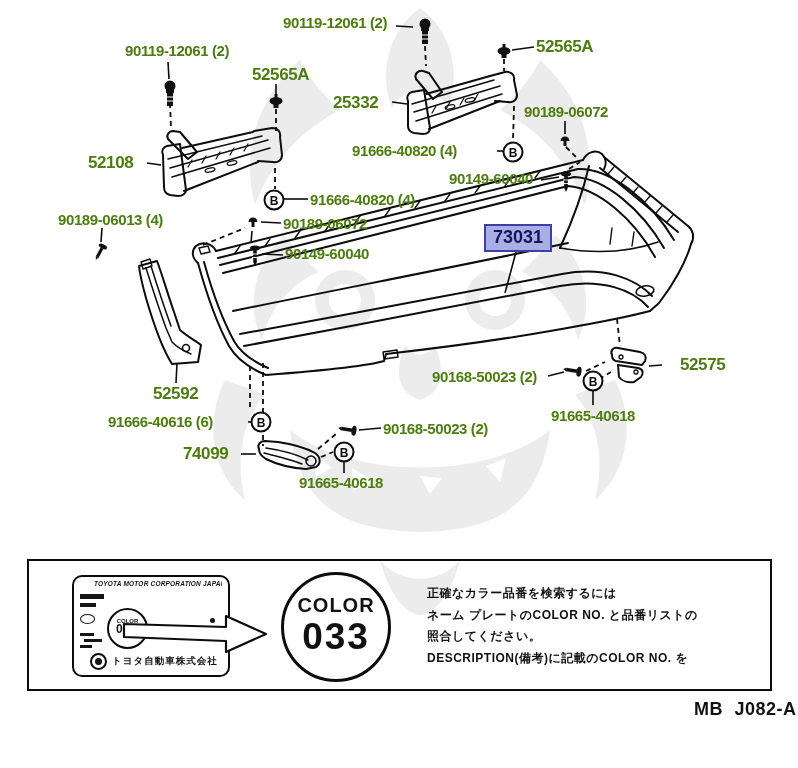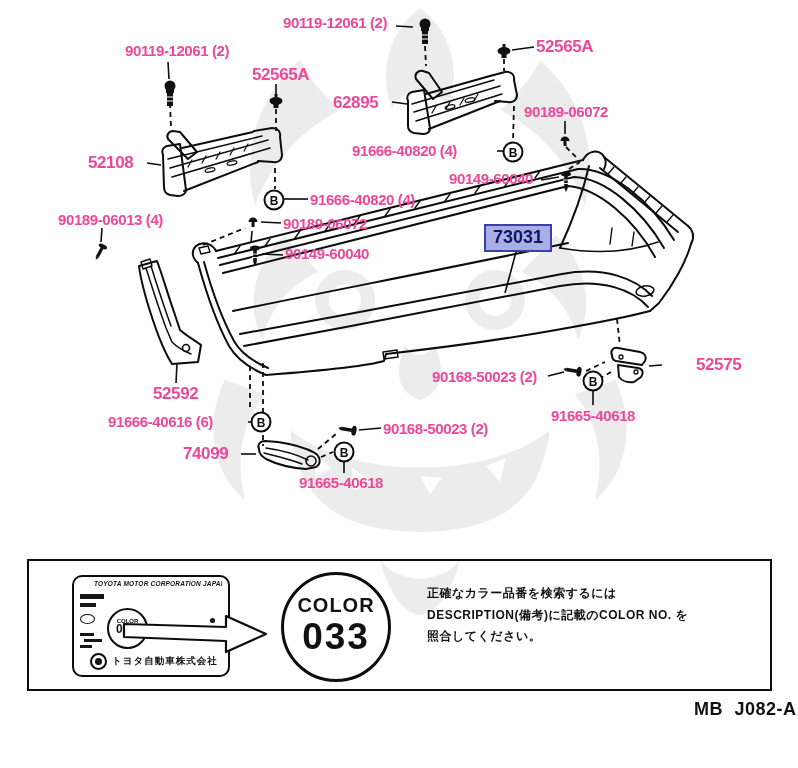--- a/index.html
+++ b/index.html
@@ -1,20 +1,20 @@
 <!DOCTYPE html>
 <html><head>
 <meta charset="utf-8">
 <style>
   html,body{margin:0;padding:0;background:#fff;}
   .stage{position:relative;width:798px;height:768px;background:#fff;overflow:hidden;
          font-family:"Liberation Sans",sans-serif;color:#111;}
   .art{position:absolute;left:0;top:0;z-index:1;}
   .plbl{position:absolute;z-index:3;font-weight:bold;font-size:15px;letter-spacing:-0.4px;
-        white-space:nowrap;color:#ec4899;}
+        white-space:nowrap;color:#4d7c0f;}
   .plbl.big{font-size:17px;}
   .plbl.hl{background:#a9aee4;border:2.5px solid #3c3fa8;color:#14145d;
            padding:1px 7px 2px 7px;font-size:18px;letter-spacing:0;}
   .note-box{position:absolute;left:27px;top:559px;width:741px;height:128px;
             border:2.5px solid #0c0c0c;z-index:2;}
   .plate{position:absolute;left:43px;top:14px;width:154px;height:98px;
          border:2.2px solid #0c0c0c;border-radius:10px;}
   .plate-header{position:absolute;left:20px;top:3px;width:128px;font-size:6.5px;
                 font-weight:bold;font-style:italic;letter-spacing:0.2px;white-space:nowrap;
                 overflow:hidden;}
@@ -254,31 +254,31 @@
       <text x="344" y="456.5">B</text>
       <circle cx="593" cy="381" r="9.5" fill="#fff" stroke="#0c0c0c" stroke-width="2"></circle>
       <text x="593" y="385.5">B</text>
     </g>
   </svg>
 
   <div class="plbl" style="left:283px;top:14px">90119-12061 (2)</div>
   <div class="plbl big" style="left:536px;top:37px">52565A</div>
   <div class="plbl" style="left:125px;top:42px">90119-12061 (2)</div>
   <div class="plbl big" style="left:252px;top:65px">52565A</div>
-  <div class="plbl big" style="left:333px;top:93px">62895</div>
+  <div class="plbl big" style="left:333px;top:93px">25332</div>
   <div class="plbl" style="left:524px;top:103px">90189-06072</div>
   <div class="plbl" style="left:352px;top:142px">91666-40820 (4)</div>
   <div class="plbl big" style="left:88px;top:153px">52108</div>
   <div class="plbl" style="left:449px;top:170px">90149-60040</div>
   <div class="plbl" style="left:310px;top:191px">91666-40820 (4)</div>
   <div class="plbl" style="left:58px;top:211px">90189-06013 (4)</div>
   <div class="plbl" style="left:283px;top:215px">90189-06072</div>
   <div class="plbl hl" style="left:484px;top:224px">73031</div>
   <div class="plbl" style="left:285px;top:245px">90149-60040</div>
-  <div class="plbl big" style="left:696px;top:355px">52575</div>
+  <div class="plbl big" style="left:680px;top:355px">52575</div>
   <div class="plbl" style="left:432px;top:368px">90168-50023 (2)</div>
   <div class="plbl big" style="left:153px;top:384px">52592</div>
   <div class="plbl" style="left:551px;top:407px">91665-40618</div>
   <div class="plbl" style="left:108px;top:413px">91666-40616 (6)</div>
   <div class="plbl" style="left:383px;top:420px">90168-50023 (2)</div>
   <div class="plbl big" style="left:183px;top:444px">74099</div>
   <div class="plbl" style="left:299px;top:474px">91665-40618</div>
 
   <div class="note-box">
 
@@ -303,19 +303,20 @@
       <polygon points="3,13 105,16 105,5 145,23 105,41 105,30 3,26" fill="#fff" stroke="#0c0c0c" stroke-width="2.2" stroke-linejoin="round"></polygon>
     </svg>
 
     <div class="big-circle">
       <div class="c1">COLOR</div>
       <div class="c2">033</div>
     </div>
 
     <div class="instructions">
       <div>正確なカラー品番を検索するには</div>
+      <div>ネーム プレートのCOLOR NO. と品番リストの</div>
+      <div>照合してください。</div>
       <div>DESCRIPTION(備考)に記載のCOLOR NO. を</div>
-      <div>照合してください。</div>
     </div>
   </div>
 
   <div class="doc-code">MB J082-A</div>
 </div>
 
 </body></html>

